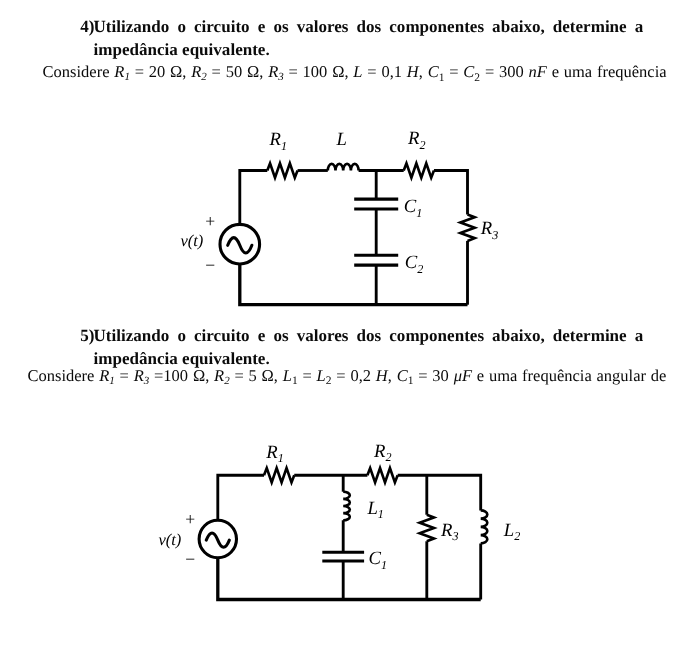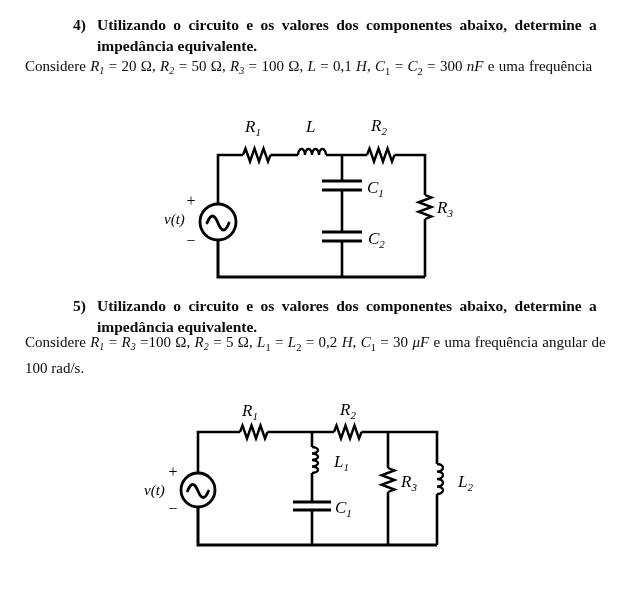--- a/index.html
+++ b/index.html
@@ -13,21 +13,21 @@
   }
   .abs { position: absolute; }
   .q-heading {
     position: absolute;
     left: 73px; width: 535px;
     font-weight: bold;
     font-size: 15.5px;
     line-height: 21px;
   }
   .q-num { position: absolute; left: 0; top: 0; }
-  .q-text { margin-left: 24px; }
+  .q-text { margin-left: 12px; }
   .jline { white-space: nowrap; word-spacing: 3.5px; }
   .q-para {
     position: absolute;
     left: 25px; width: 581px;
     font-size: 15px;
     line-height: 21.5px;
   }
   .q-para .pline { white-space: nowrap; word-spacing: 0.6px; }
   .pt-n { }
   .pt-i { font-style: italic; }
@@ -52,35 +52,34 @@
 <body>
 
 <div class="q-heading" style="top:14px;">
   <span class="q-num">4)</span>
   <div class="q-text">
     <div class="jline">Utilizando o circuito e os valores dos componentes abaixo, determine a</div>
     <div>impedância equivalente.</div>
   </div>
 </div>
 
-<div class="q-para" style="top:56px;">
+<div class="q-para" style="top:56px;text-align:right;">
   <div class="pline"><span class="pt-n">Considere </span><span class="pt-i">R</span><span class="pt-is">1</span><span class="pt-n"> = 20 Ω, </span><span class="pt-i">R</span><span class="pt-is">2</span><span class="pt-n"> = 50 Ω, </span><span class="pt-i">R</span><span class="pt-is">3</span><span class="pt-n"> = 100 Ω, </span><span class="pt-i">L</span><span class="pt-n"> = 0,1 </span><span class="pt-i">H</span><span class="pt-n">, </span><span class="pt-i">C</span><span class="pt-s">1</span><span class="pt-n"> = </span><span class="pt-i">C</span><span class="pt-s">2</span><span class="pt-n"> = 300 </span><span class="pt-i">nF</span><span class="pt-n"> e uma frequência</span></div>
 </div>
 
 <div class="q-heading" style="top:295px;">
   <span class="q-num">5)</span>
   <div class="q-text">
     <div class="jline">Utilizando o circuito e os valores dos componentes abaixo, determine a</div>
     <div>impedância equivalente.</div>
   </div>
 </div>
 
 <div class="q-para" style="top:332px;">
   <div class="pline"><span class="pt-n">Considere </span><span class="pt-i">R</span><span class="pt-is">1</span><span class="pt-n"> = </span><span class="pt-i">R</span><span class="pt-is">3</span><span class="pt-n"> =100 Ω, </span><span class="pt-i">R</span><span class="pt-is">2</span><span class="pt-n"> = 5 Ω, </span><span class="pt-i">L</span><span class="pt-s">1</span><span class="pt-n"> = </span><span class="pt-i">L</span><span class="pt-s">2</span><span class="pt-n"> = 0,2 </span><span class="pt-i">H</span><span class="pt-n">, </span><span class="pt-i">C</span><span class="pt-s">1</span><span class="pt-n"> = 30 </span><span class="pt-i">μF</span><span class="pt-n"> e uma frequência angular de</span></div>
-  <div>100 rad/s.</div>
 </div>
 
 <svg class="abs" style="left:0; top:0;" width="628" height="606" viewBox="0 0 628 606">
 
   <g>
 
     <path class="w" d="M218 204 V155 H243"></path>
     <path class="comp" d="M243 155 l2.5 -6.5 l4.5 13 l4.5 -13 l4.5 13 l4.5 -13 l4.5 13 l2.5 -6.5"></path>
     <path class="w" d="M270.5 155 H298"></path>
     <path class="comp" d="M298 155 a3.5 6 0 0 1 7 0 a3.5 6 0 0 1 7 0 a3.5 6 0 0 1 7 0 a3.5 6 0 0 1 7 0"></path>

